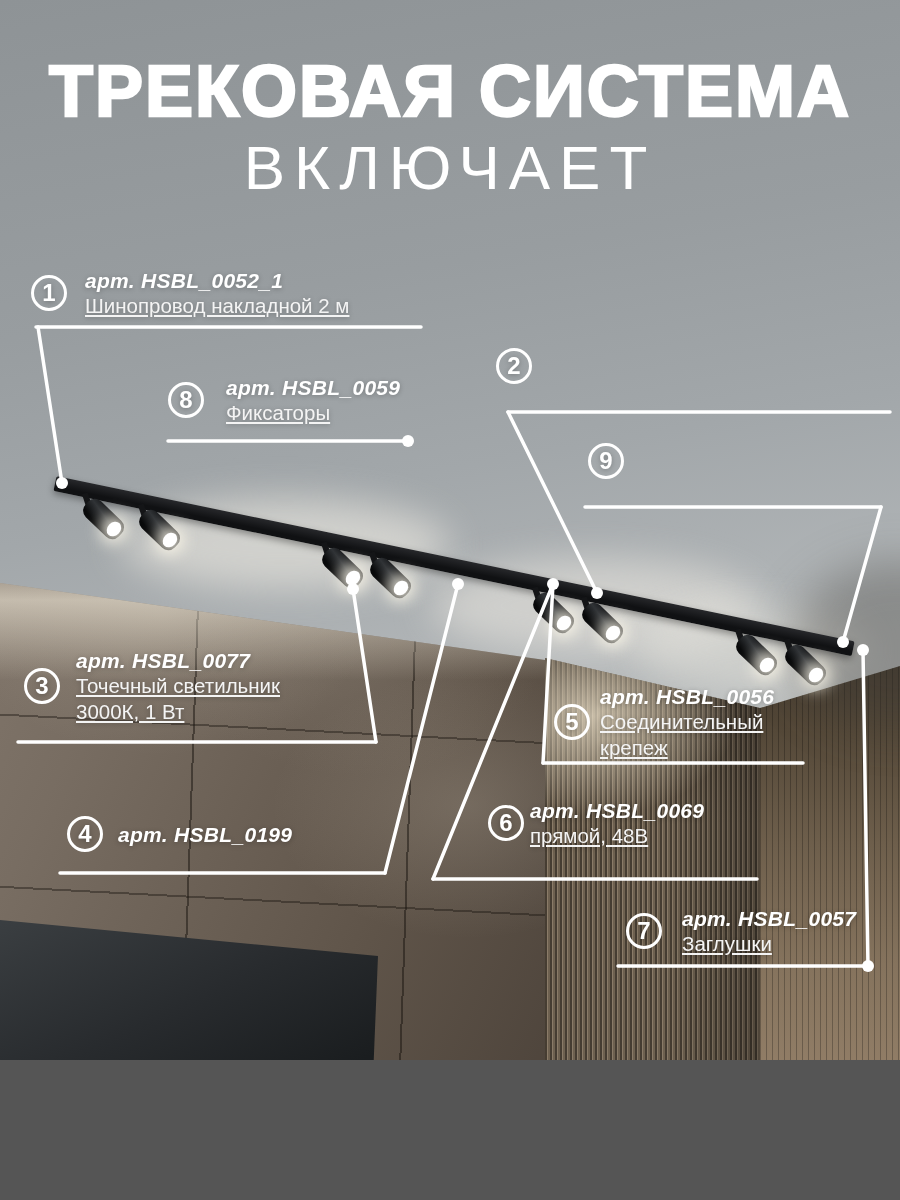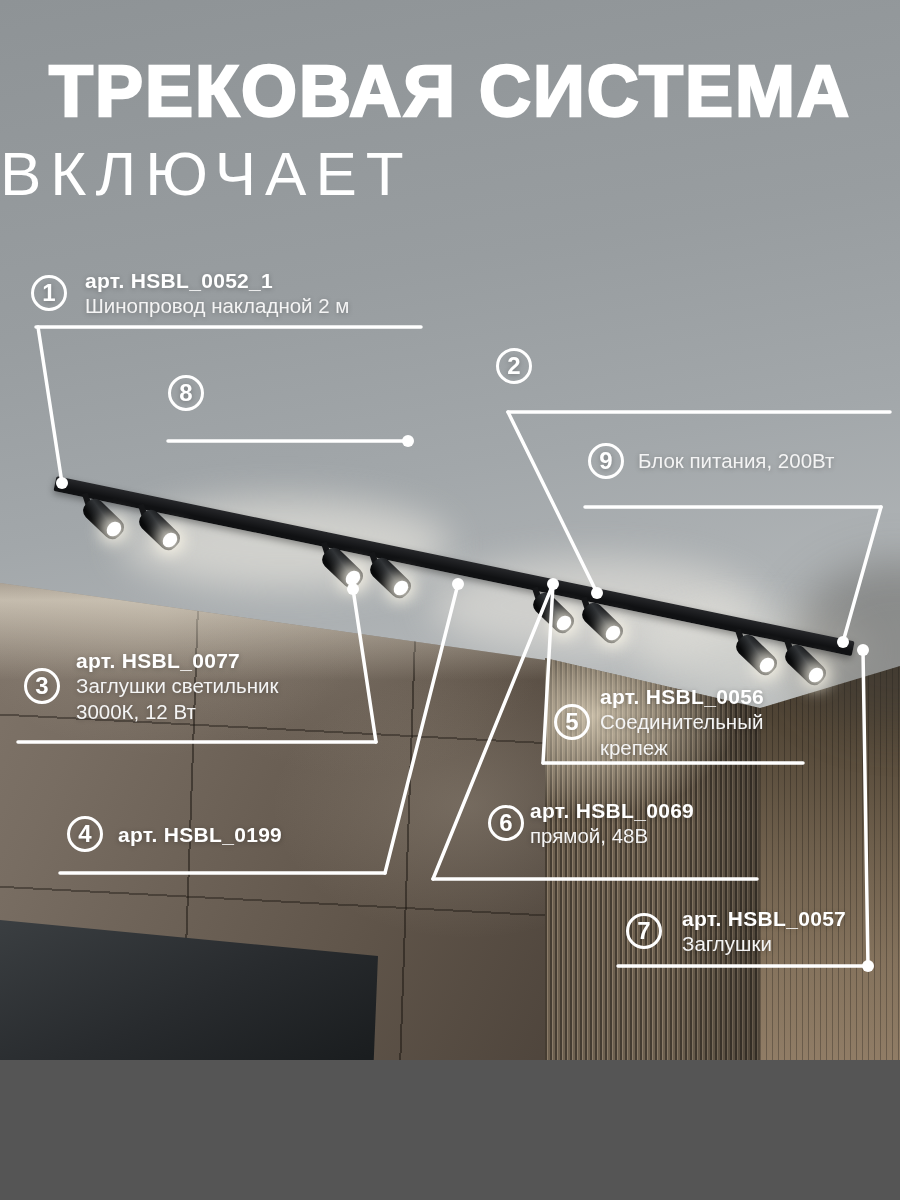--- a/index.html
+++ b/index.html
@@ -56,29 +56,29 @@
   .spot .lens{ position:absolute; left:3px; bottom:2px; width:16px; height:13px; border-radius:50%;
     background:#fff; box-shadow:0 0 16px 7px rgba(255,250,235,.85); }
 
   svg.leads{ position:absolute; inset:0; pointer-events:none; }
   svg.leads line{ stroke:#fff; stroke-width:3.5; stroke-linecap:round; }
   svg.leads circle{ fill:#fff; }
 
   
   .title1{ position:absolute; left:0; top:50px; width:100%; text-align:center; color:#fff;
     font-size:72px; font-weight:bold; letter-spacing:2px; -webkit-text-stroke:2.5px #fff; white-space:nowrap; }
-  .title2{ position:absolute; left:0; top:138px; width:100%; text-align:left; color:#fff;
+  .title2{ position:absolute; left:0; top:132px; width:100%; text-align:center; color:#fff;
     font-size:62px; font-weight:400; letter-spacing:9px; white-space:nowrap; }
 
   .callout{ position:absolute; display:flex; align-items:center; gap:18px; color:#fff;
     text-shadow:0 1px 5px rgba(0,0,0,.25); white-space:nowrap; }
   .badge{ width:36px; height:36px; border:3.5px solid #fff; border-radius:50%; flex:none;
     display:flex; align-items:center; justify-content:center; font-weight:bold; font-size:24px; }
-  .art{ font-weight:bold; font-size:21px; line-height:25px; letter-spacing:.3px; }
-  .desc{ font-size:20.5px; line-height:25.5px; color:#f4f4f4; }
+  .art{ font-weight:bold; font-size:21px; line-height:25px; letter-spacing:.3px;font-style:italic; }
+  .desc{ font-size:20.5px; line-height:25.5px; color:#f4f4f4;text-decoration:underline; }
 
   .warranty{ position:absolute; left:26px; top:1094px; display:flex; color:#fff; }
   .warranty .num{ font-size:86px; font-weight:bold; line-height:.78; letter-spacing:-2px; }
   .warranty .col{ margin:10px 16px 0 8px; font-weight:bold; }
   .warranty .w1{ font-size:25px; line-height:25px; }
   .warranty .w2{ font-size:44px; line-height:30px; }
 
   .brand{ position:absolute; left:263px; top:1098px; color:#fff; font-size:76px; font-weight:normal;
     letter-spacing:46px; line-height:60px; white-space:nowrap; }
   .brand-tag{ position:absolute; left:722px; top:1116px; color:#fff; font-size:50px;
@@ -184,39 +184,42 @@
   <div class="callout" style="left:31px;top:268px">
     <div class="badge">1</div>
     <div>
         <div class="art">арт. HSBL_0052_1</div>
          <div class="desc">Шинопровод накладной 2 м</div>
       </div>
   </div>
 
   <div class="callout" style="left:168px;top:375px;gap:22px">
     <div class="badge">8</div>
+    <div>
+        <div class="art">арт. HSBL_0059</div>
+         <div class="desc">Фиксаторы</div>
+      </div>
   </div>
 
   <div class="callout" style="left:496px;top:348px">
     <div class="badge">2</div>
   </div>
 
   <div class="callout" style="left:588px;top:443px;gap:14px">
     <div class="badge">9</div>
     <div>
-         <div class="desc">Блок питания, 200Вт</div>
       </div>
   </div>
 
   <div class="callout" style="left:24px;top:648px;gap:16px">
     <div class="badge">3</div>
     <div>
         <div class="art">арт. HSBL_0077</div>
-         <div class="desc">Заглушки светильник</div>
-         <div class="desc">3000К, 12 Вт</div>
+         <div class="desc">Точечный светильник</div>
+         <div class="desc">3000К, 1 Вт</div>
       </div>
   </div>
 
   <div class="callout" style="left:554px;top:684px;gap:10px">
     <div class="badge">5</div>
     <div>
         <div class="art">арт. HSBL_0056</div>
          <div class="desc">Соединительный</div>
          <div class="desc">крепеж</div>
       </div>

